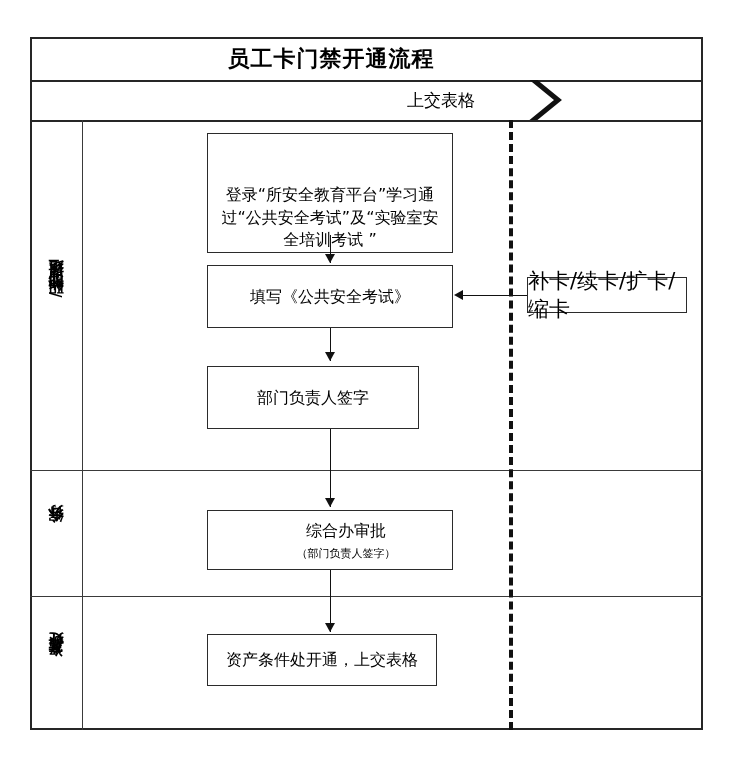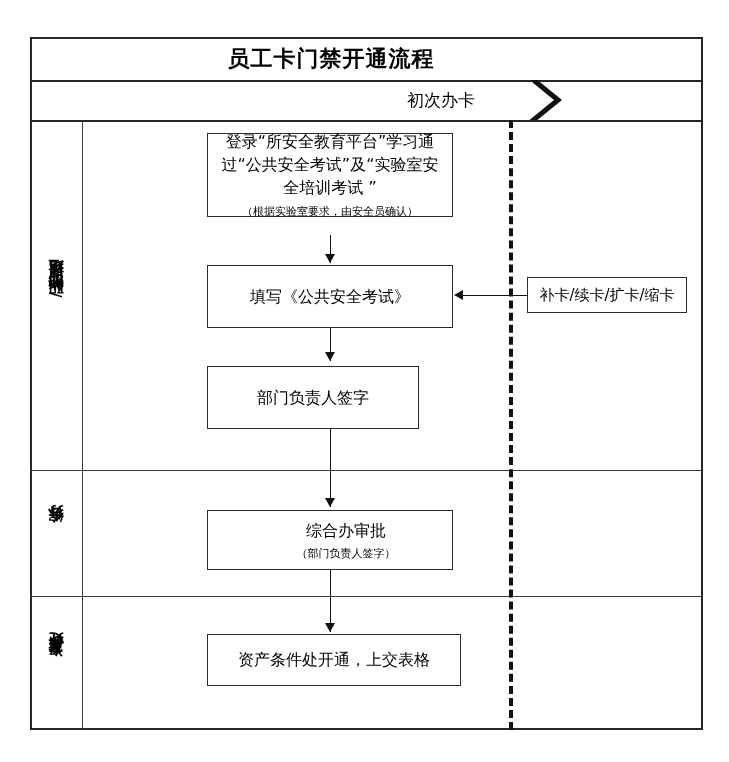--- a/index.html
+++ b/index.html
@@ -149,21 +149,21 @@
 
   
   .nbox {
     position: absolute;
     box-sizing: border-box;
     border: 1px solid #2b2b2b;
     background: #ffffff;
     display: flex;
     align-items: center;
     justify-content: center;
-    font-size: 15px;
+    font-size: 21px;
   }
 
   
   .conn-v {
     position: absolute;
     width: 0;
     border-left: 1px solid #111111;
   }
   .conn-h {
     position: absolute;
@@ -194,21 +194,21 @@
 
   <div class="frame"></div>
 
   <div class="title-band">
     <div class="title-text">员工卡门禁开通流程</div>
   </div>
 
   <div class="hline" style="top:80px;"></div>
 
   <div class="phase-band">
-    <div class="phase-label">初次办卡</div>
+    <div class="phase-label">上交表格</div>
     <svg class="chevron" viewBox="0 0 62 40">
       <polyline points="31,-2 58,20 31,42" fill="none" stroke="#111111" stroke-width="5" stroke-linejoin="miter" stroke-linecap="butt"></polyline>
     </svg>
   </div>
 
   <div class="hline" style="top:120px;"></div>
 
   <div class="vline" style="top:120px; height:610px;"></div>
 
   <div class="hline thin" style="top:470px;"></div>
@@ -219,23 +219,22 @@
   </div>
   <div class="lane-label" style="top:470px; height:126px;">
     <span>综合办</span>
   </div>
   <div class="lane-label" style="top:596px; height:134px;">
     <span>资产与条件处</span>
   </div>
 
   <div class="dashed-divider"></div>
 
-  <div class="pbox" style="left:207px; top:133px; width:246px; height:84px;">
+  <div class="pbox" style="left:207px; top:133px; width:246px; height:120px;justify-content:flex-end;">
     <div class="main tight">登录“所安全教育平台”学习通过“公共安全考试”及“实验室安全培训考试 ”</div>
-    <div class="sub">（根据实验室要求，由安全员确认）</div>
   </div>
 
   <div class="conn-v" style="left:330px; top:235px; height:28px;"></div>
   <div class="arrow-down" style="left:325px; top:254px;"></div>
 
   <div class="pbox" style="left:207px; top:265px; width:246px; height:63px;">
     <div class="main">填写《公共安全考试》</div>
   </div>
 
   <div class="nbox" style="left:527px; top:277px; width:160px; height:36px;">
@@ -255,17 +254,17 @@
   <div class="arrow-down" style="left:325px; top:498px;"></div>
 
   <div class="pbox" style="left:207px; top:510px; width:246px; height:60px;padding-left:32px;">
     <div class="main">综合办审批</div>
     <div class="sub">（部门负责人签字）</div>
   </div>
 
   <div class="conn-v" style="left:330px; top:570px; height:62px;"></div>
   <div class="arrow-down" style="left:325px; top:623px;"></div>
 
-  <div class="pbox" style="left:207px; top:634px; width:254px; height:52px;">
+  <div class="pbox" style="left:207px; top:634px; width:230px; height:52px;">
     <div class="main">资产条件处开通，上交表格</div>
   </div>
 
 </div>
 
 </body></html>

